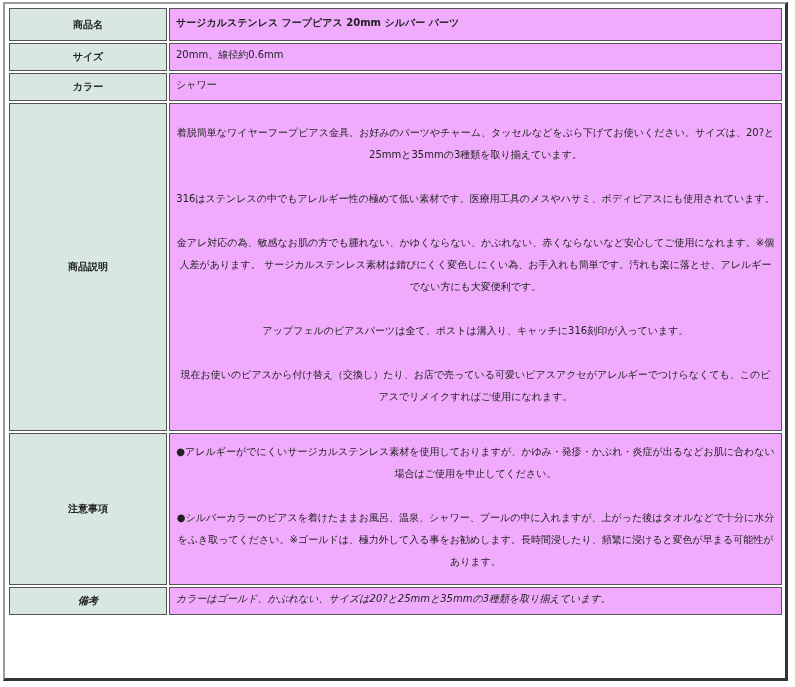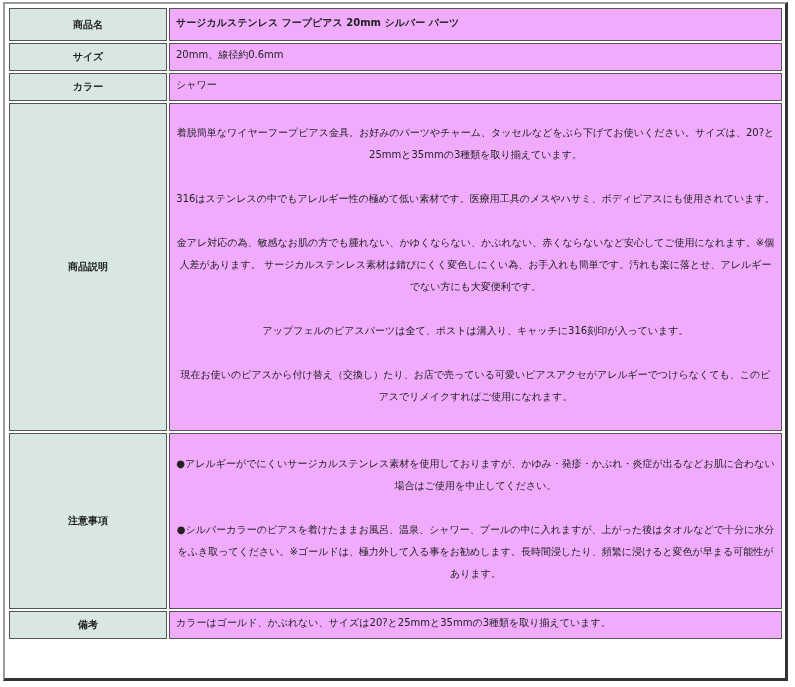--- a/index.html
+++ b/index.html
@@ -25,22 +25,22 @@
     width: 158px; background: #d8e8e0; text-align: center;
     font-weight: bold; font-size: 13.5px; color: #222;
     vertical-align: middle;
   }
   td.val { background: #f0abfc; padding: 0 6px 4px 6px; vertical-align: middle; }
   tr.r-name td { height: 33px; }
   tr.r-name td.val { font-weight: bold; }
   tr.r-size td, tr.r-mat td { height: 21px; }
   tr.r-color td { height: 20px; }
   tr.r-desc td { height: 328px; }
-  tr.r-caut td { height: 176px; }
-  tr.r-note td { height: 26px; }
+  tr.r-caut td { height: 152px; }
+  tr.r-note td { height: 26px; font-style: italic; }
   .para { margin: 0; text-align: center; }
   .gap { height: 22px; }
 </style>
 </head>
 <body>
 
 <div class="outer">
   <table class="spec">
     <tbody>
         <tr class="r-name">

